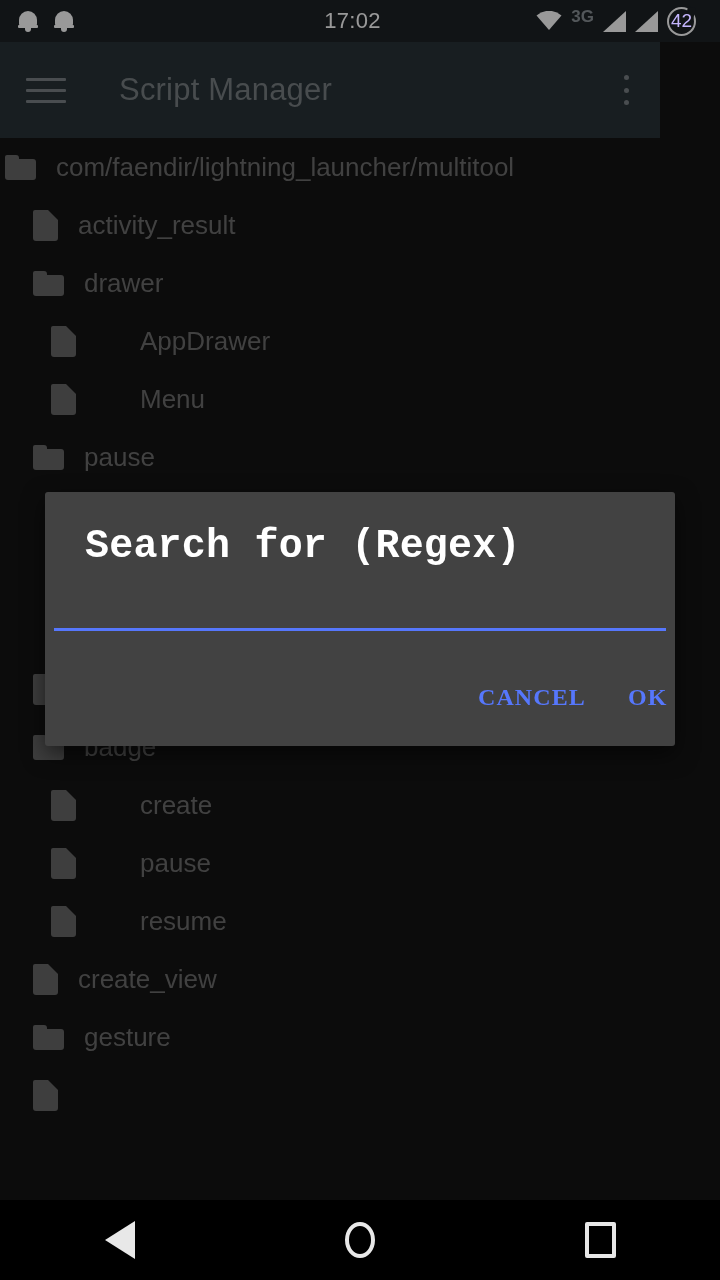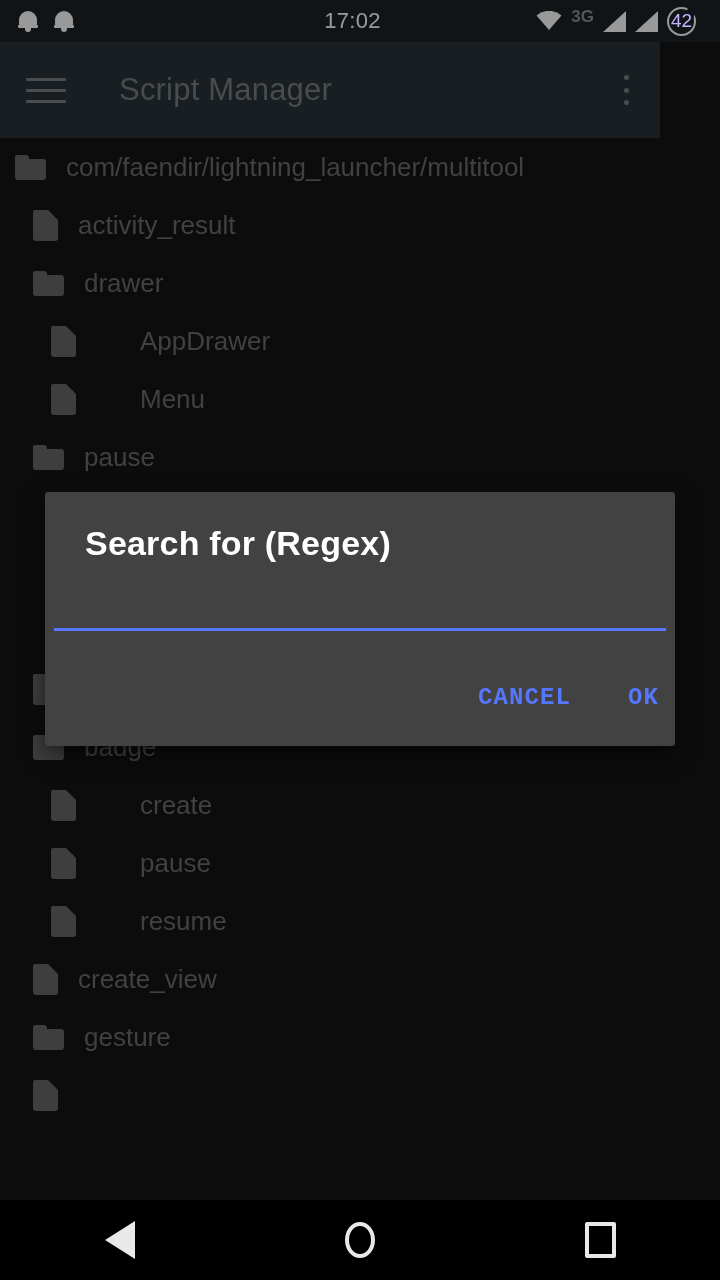--- a/index.html
+++ b/index.html
@@ -180,21 +180,21 @@
     display: flex;
     align-items: center;
     cursor: pointer;
   }
   .tree-row .label {
     color: #6d6d6d;
     font-size: 26px;
     margin-left: 20px;
     white-space: nowrap;
   }
-  .ind-0 { padding-left: 15px; }
+  .ind-0 { padding-left: 5px; }
   .ind-1 { padding-left: 33px; }
   .ind-2 { padding-left: 51px; gap: 44px; }
 
   .icon-folder {
     width: 31px; height: 25px;
     position: relative;
     flex: 0 0 auto;
   }
   .icon-folder .tab {
     position: absolute;
@@ -239,23 +239,24 @@
     left: 45px; top: 492px;
     width: 630px; height: 254px;
     background: #424242;
     border-radius: 3px;
     box-shadow: 0 8px 22px rgba(0,0,0,0.55);
   }
   #dialog-title {
     position: absolute;
     left: 40px; top: 32px;
     color: #ffffff;
-    font-size: 34px;
+    font-size: 40px;
     font-weight: bold;
     letter-spacing: 0.2px;
+    font-family: Liberation Mono, monospace;
   }
   #search-input {
     position: absolute;
     left: 9px; top: 92px;
     width: 612px; height: 46px;
     background: transparent;
     border: none;
     outline: none;
     color: #ffffff;
     font-size: 26px;
@@ -272,21 +273,21 @@
   .dlg-btn {
     position: absolute;
     top: 184px;
     color: #5677fc;
     font-size: 24px;
     font-weight: bold;
     letter-spacing: 1.1px;
     cursor: pointer;
     background: transparent;
     border: none;
-    font-family: Liberation Mono, monospace;
+    font-family: Liberation Serif, serif;
     padding: 8px 10px;
   }
   #cancel-button { left: 423px; }
   #ok-button { left: 573px; }
 
   
   #nav-bar {
     position: absolute;
     left: 0; top: 1200px;
     width: 720px; height: 80px;

